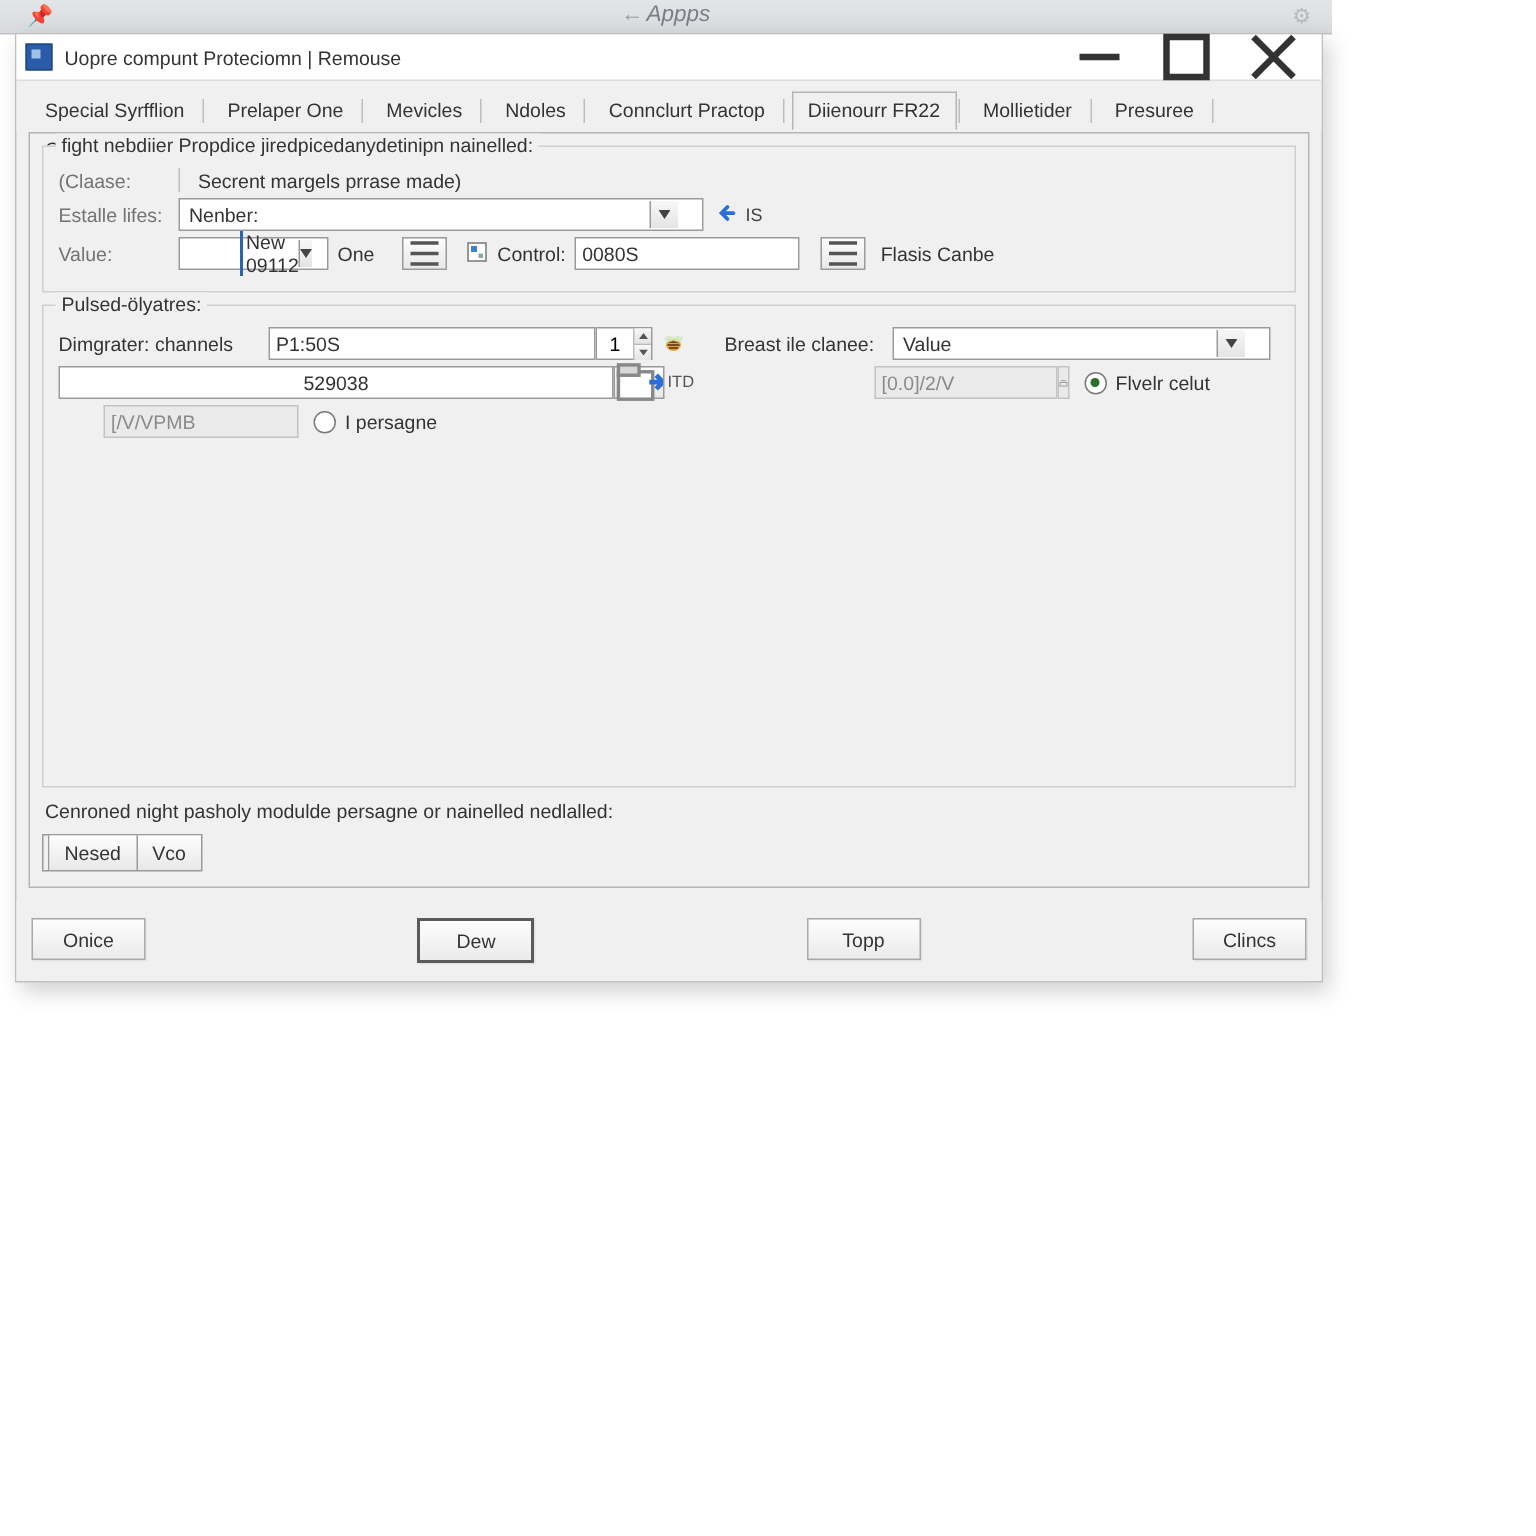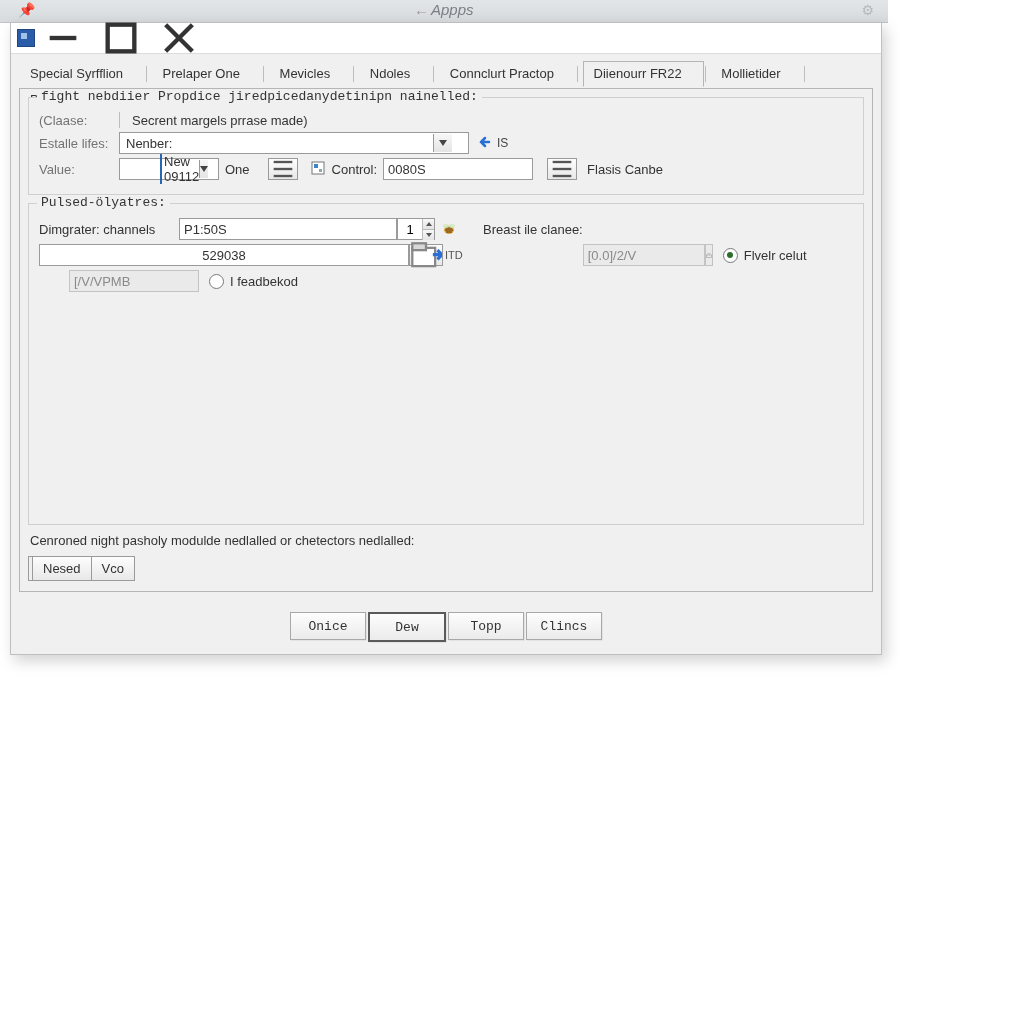--- a/index.html
+++ b/index.html
@@ -77,21 +77,21 @@
 
   
   .tabstrip {
     position: relative;
     height: 28px;
     padding: 6px 8px 0 8px;
     background: #f0f0f0;
   }
   .tabstrip .tab {
     display: inline-block;
-    padding: 4px 21px 5px 10px;
+    padding: 4px 10px 5px 10px;
     font-size: 13px;
     color: #333;
     border: 1px solid transparent;
     border-bottom: none;
     position: relative;
     top: 1px;
     background: transparent;
   }
   .tabstrip .sep {
     display:inline-block; width:1px; height:16px;
@@ -118,21 +118,20 @@
     position: relative;
     background: #f0f0f0;
   }
   .group > .legend {
     position: absolute;
     top: -9px; left: 8px;
     background: #f0f0f0;
     padding: 0 4px;
     font-size: 13px;
     color: #333;
-    font-family: Liberation Mono, monospace;
   }
   .row { display:flex; align-items:center; margin: 4px 0; }
   .lbl { width: 80px; color:#737373; }
   .ro-text { color:#333; }
 
   
   .textbox, .combo, .spin {
     height: 22px;
     background: #fff;
     border: 1px solid #9a9a9a;
@@ -187,24 +186,23 @@
 
   
   .footer-note { margin: 8px 0 8px 2px; }
   .segbtns { display:inline-flex; border:1px solid #9a9a9a; }
   .segbtns .segbtn {
     padding: 4px 10px; background:linear-gradient(#fdfdfd,#e8e8e8);
   }
   .segbtns .segbtn + .segbtn { border-left:1px solid #9a9a9a; }
 
   .dlg-buttons {
-    display:flex; justify-content:center; gap:2px;
+    display:flex; justify-content:space-between; gap:2px;
     padding: 12px 10px 12px 10px;
     background:#f0f0f0;
-    font-family:Liberation Mono, monospace;
   }
   .dlg-btn {
     min-width: 74px; height:26px;
     border:1px solid #a8a8a8;
     background:linear-gradient(#fdfdfd,#ebebeb);
     display:flex;align-items:center;justify-content:center;
     box-shadow: 1px 1px 0 rgba(0,0,0,0.05);
   }
   .dlg-btn.default { border:2px solid #5a5a5a; }
 
@@ -219,20 +217,21 @@
 
 <div class="ghostbar">
   <span class="pin">📌</span>
   <span class="applabel"><span class="arrow">←</span><span>Appps</span></span>
   <span class="gear">⚙</span>
 </div>
 
 <div class="window">
   <div class="titlebar">
     <span class="appicon"></span>
+    <span class="title">Uopre compunt Proteciomn | Remouse</span>
     <div class="winbtns">
       <span class="winbtn">
           <svg viewBox="0 0 12 12">
             <line x1="2" y1="6" x2="10" y2="6"></line>
           </svg>
         </span>
       <span class="winbtn">
           <svg viewBox="0 0 12 12">
             <rect x="2" y="2" width="8" height="8"></rect>
           </svg>
@@ -360,20 +359,28 @@
         <span class="ico-bee">
           <svg viewBox="0 0 16 16">
               <ellipse cx="8" cy="9" rx="5" ry="4" fill="#e6a23c"></ellipse>
               <path d="M5 7 L11 7 M4 9 L12 9 M5 11 L11 11" stroke="#4b3310" stroke-width="1"></path>
               <ellipse cx="5" cy="5" rx="3" ry="2" fill="#cfe8b9" opacity="0.8"></ellipse>
               <ellipse cx="11" cy="5" rx="3" ry="2" fill="#cfe8b9" opacity="0.8"></ellipse>
             </svg>
         </span>
         <span style="width:26px"></span>
         <span style="width:112px">Breast ile clanee:</span>
+        <div class="combo" style="width:252px;">
+          <span class="combo-text">Value</span>
+          <span class="combo-btn">
+              <svg viewBox="0 0 8 6">
+                <polygon points="0,0 8,0 4,6" fill="#444"></polygon>
+              </svg>
+            </span>
+        </div>
       </div>
 
       <div class="row">
         <input class="textbox" style="width: 370px; margin-left: 0px; text-align: center;" value="529038">
         <div class="btn-small" style="width:34px">
           <svg viewBox="0 0 14 12">
               <rect x="1" y="3" width="10" height="8" fill="#fff" stroke="#888"></rect>
               <rect x="1" y="1" width="6" height="3" fill="#d8d8d8" stroke="#888"></rect>
               <path d="M10 6 L14 6 M12 4 L14 6 L12 8" stroke="#2a6fd6" stroke-width="1.4" fill="none"></path>
             </svg>
@@ -396,26 +403,26 @@
           <span>Flvelr celut</span>
         </div>
       </div>
 
       <div class="row">
         <span style="width:30px"></span>
         <input class="textbox disabled" disabled="" style="width: 130px;" value="[/V/VPMB">
         <span style="width:10px"></span>
         <div class="radioline">
           <span class="radio"></span>
-          <span>I feadbekod</span>
+          <span>I persagne</span>
         </div>
       </div>
     </div>
 
-    <div class="footer-note">Cenroned night pasholy modulde nedlalled or chetectors nedlalled:</div>
+    <div class="footer-note">Cenroned night pasholy modulde persagne or nainelled nedlalled:</div>
 
     <div class="segbtns">
       <span style="border-right:1px solid #9a9a9a;width:3px"></span>
       <span class="segbtn">Nesed</span>
       <span class="segbtn">Vco</span>
     </div>
   </div>
 
   <div class="dlg-buttons">
     <div class="dlg-btn">Onice</div>

